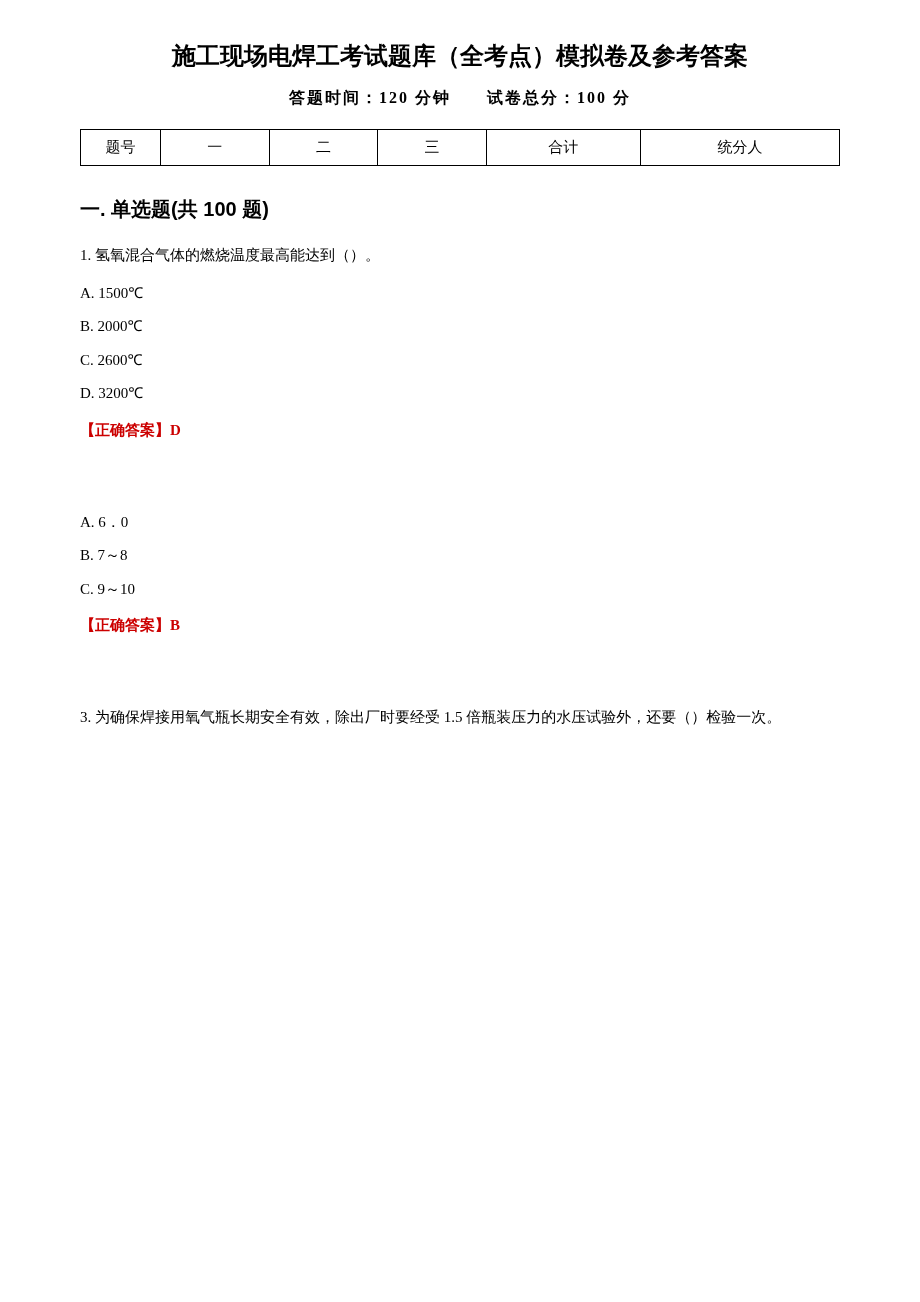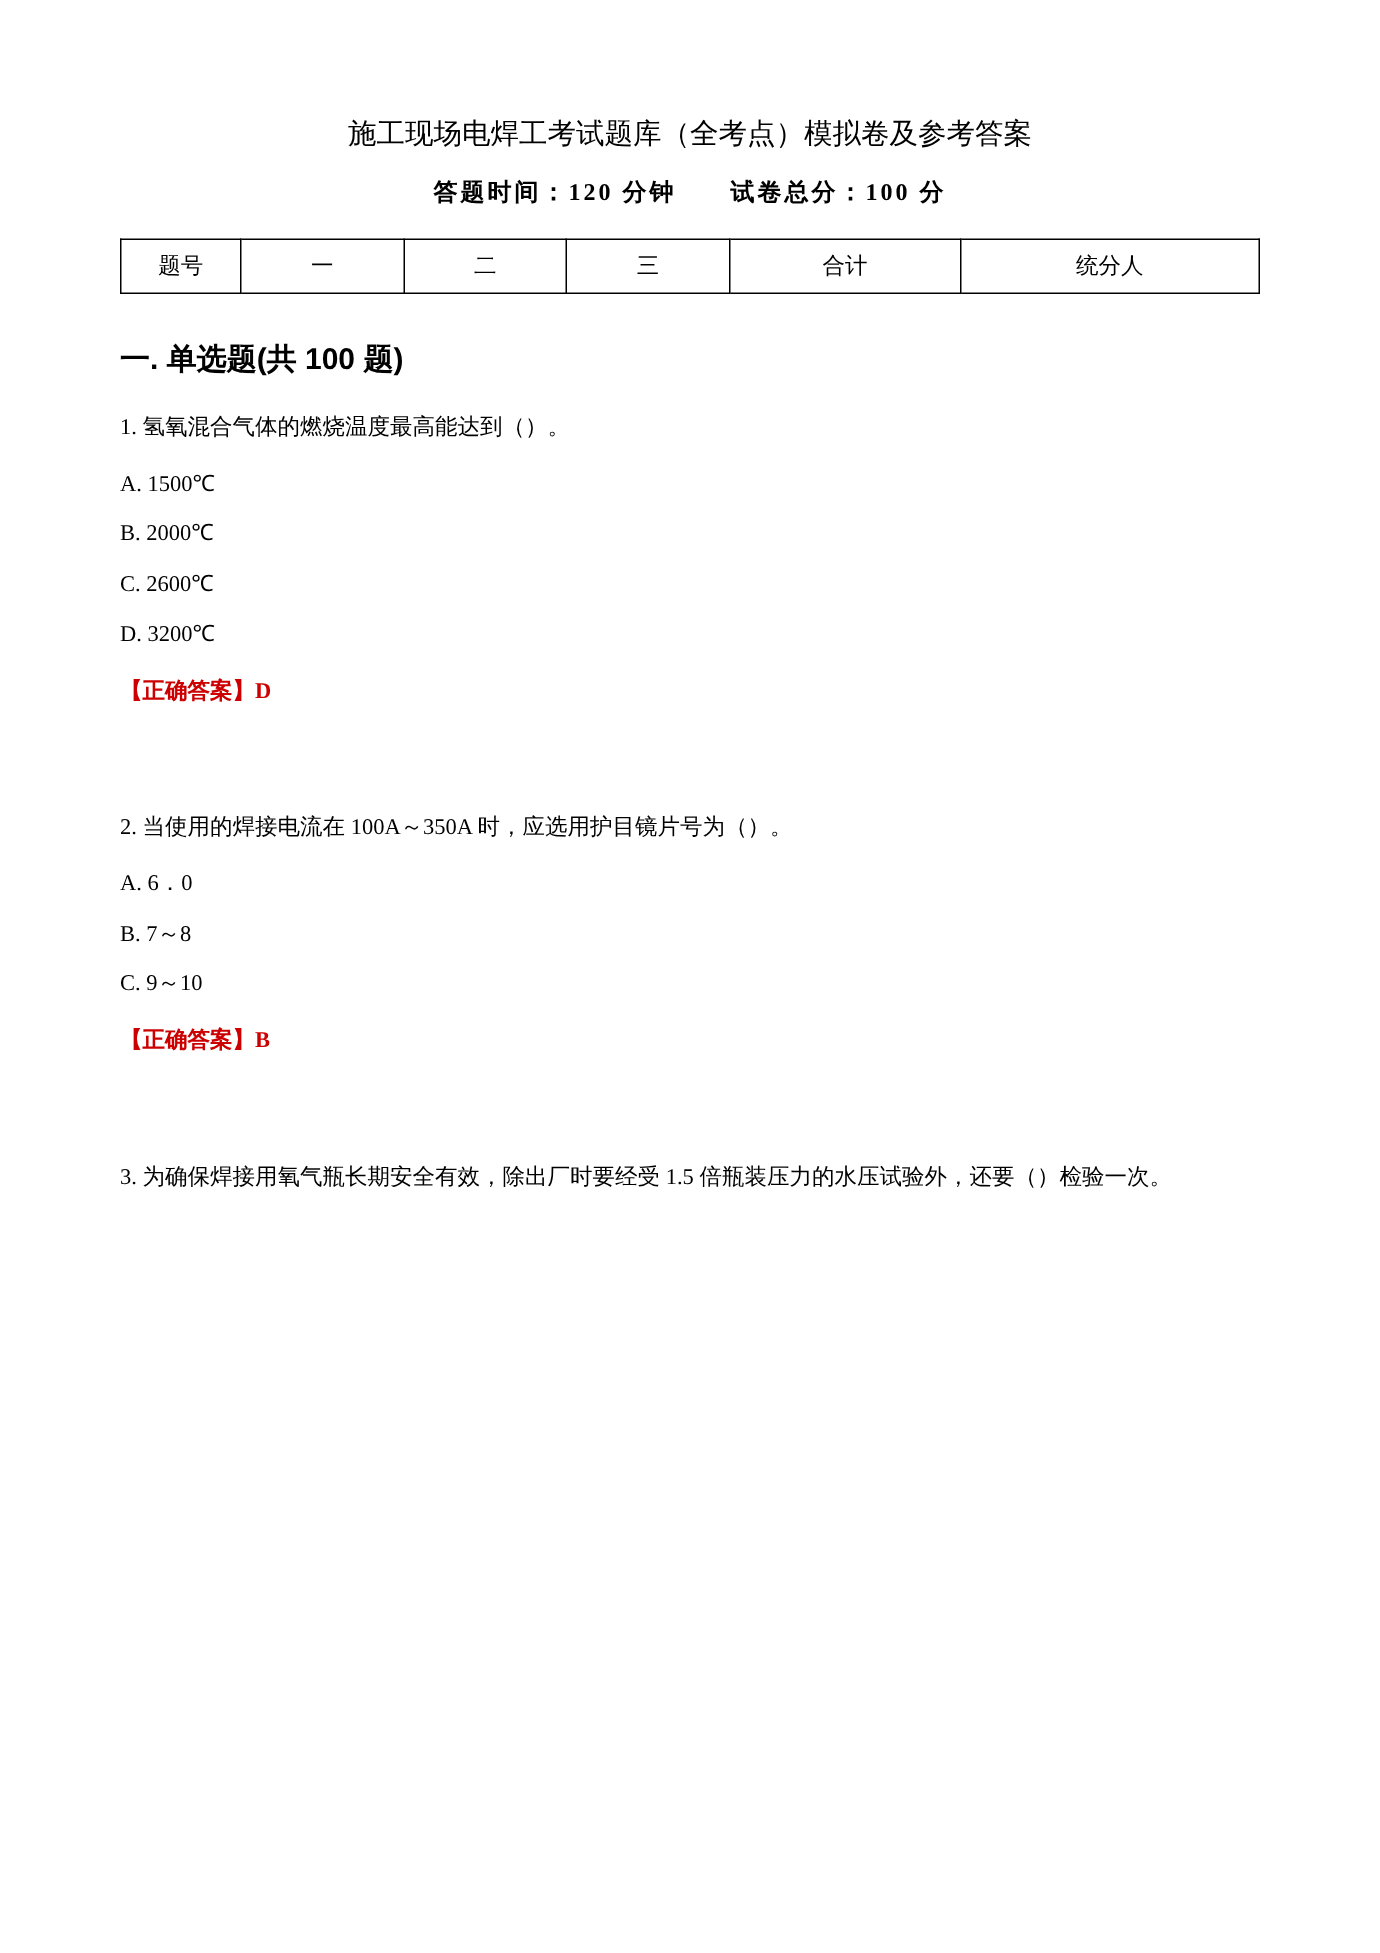--- a/index.html
+++ b/index.html
@@ -11,25 +11,24 @@
       background: #ffffff;
       font-family: "SimSun", "宋体", serif;
       font-size: 15px;
       color: #000000;
       width: 920px;
       min-height: 1302px;
       padding: 40px 80px;
     }
     .page-title {
       text-align: center;
-      font-size: 19px;
-      font-weight: normal;
+      font-size: 24px;
+      font-weight: bold;
       margin-bottom: 16px;
       font-family: "SimHei", "黑体", sans-serif;
-      margin-top: 36px;
     }
     .subtitle {
       text-align: center;
       font-size: 16px;
       font-weight: bold;
       margin-bottom: 20px;
       letter-spacing: 2px;
     }
     .score-table {
       width: 100%;
@@ -116,23 +115,20 @@
   <div class="option">C. 2600℃</div>
   <div class="option">D. 3200℃</div>
   <div class="answer-line">
     <span class="answer-bracket">【正确答案】</span><span class="answer-letter">D</span>
   </div>
 </div>
 
 <div class="spacer"></div>
 
 <div class="question-block">
-  <div class="question-text">
-    <span>2</span>. <span>当使用的焊接电流在 100A～350A 时，应选用护目镜片号为（）。</span>
-  </div>
   <div class="option">A. 6．0</div>
   <div class="option">B. 7～8</div>
   <div class="option">C. 9～10</div>
   <div class="answer-line">
     <span class="answer-bracket">【正确答案】</span><span class="answer-letter">B</span>
   </div>
 </div>
 
 <div class="spacer"></div>
 

